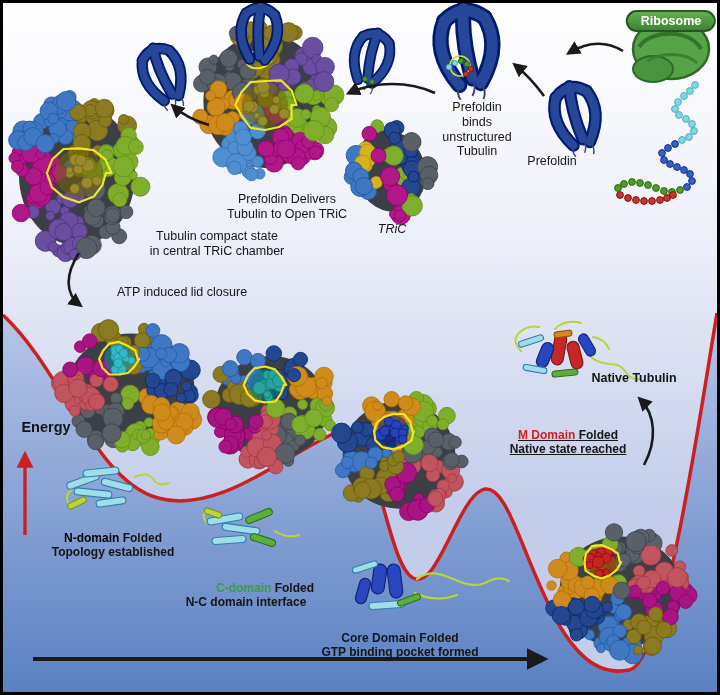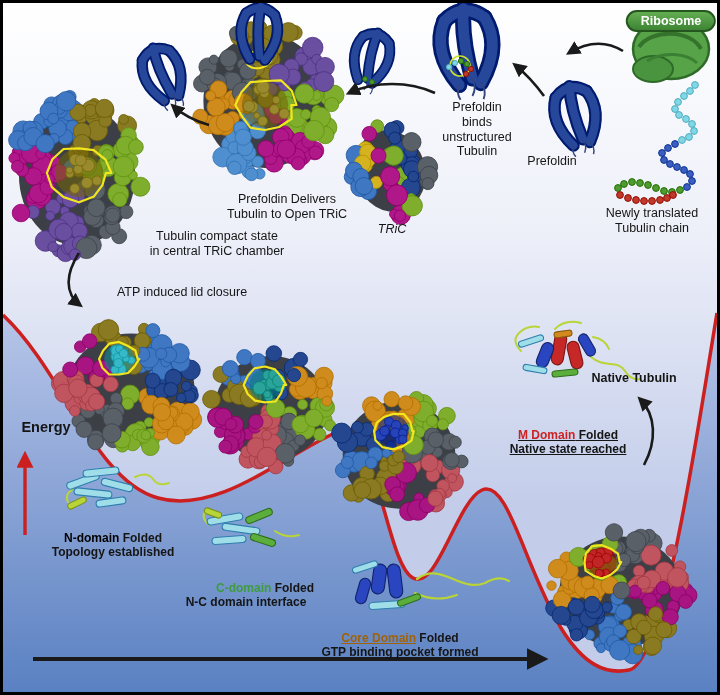--- a/index.html
+++ b/index.html
@@ -1140,24 +1140,20 @@
         <path d="M 641 462 C 654 438 653 412 637 396" fill="none" stroke="#1a1a1a" stroke-width="2.6" marker-end="url(#mA)"></path>
         <path d="M 22 532 L 22 452" fill="none" stroke="#cc2020" stroke-width="3.4" marker-end="url(#mR)"></path>
         <path d="M 30 656 L 540 656" fill="none" stroke="#1a1a1a" stroke-width="4" marker-end="url(#mA)"></path>
       </g>
   </svg>
 
   <div class="pill" style="left:668px;top:7px;">
     <span>Ribosome</span>
   </div>
 
-  <div class="lbl" style="left:649px;top:203px;">
-    <div>Newly translated</div>
-    <div>Tubulin chain</div>
-  </div>
 
   <div class="lbl" style="left:549px;top:151px;">
     <div>Prefoldin</div>
   </div>
 
   <div class="lbl" style="left:474px;top:97px;">
     <div>Prefoldin</div>
     <div>binds</div>
     <div>unstructured</div>
     <div>Tubulin</div>
@@ -1189,21 +1185,21 @@
     <div><span style="color: #000000;">N-domain</span><span> Folded</span></div>
     <div>Topology established</div>
   </div>
 
   <div class="lbl b sm" style="left:243px;top:578px;">
     <div><span style="color: rgb(63, 155, 63); margin-left: 38px;">C-domain</span><span> Folded</span></div>
     <div>N-C domain interface</div>
   </div>
 
   <div class="lbl b sm" style="left:397px;top:628px;">
-    <div><span style="color: #a16207; text-decoration: underline;">Core Domain</span><span> Folded</span></div>
+    <div><span style="color: #0f172a;">Core Domain</span><span> Folded</span></div>
     <div>GTP binding pocket formed</div>
   </div>
 
   <div class="lbl b sm" style="left:565px;top:425px;text-decoration:underline;">
     <div><span style="color: rgb(204, 34, 34);">M Domain</span><span> Folded</span></div>
     <div>Native state reached</div>
   </div>
 
   <div class="lbl b" style="left:631px;top:368px;">
     <div>Native Tubulin</div>

